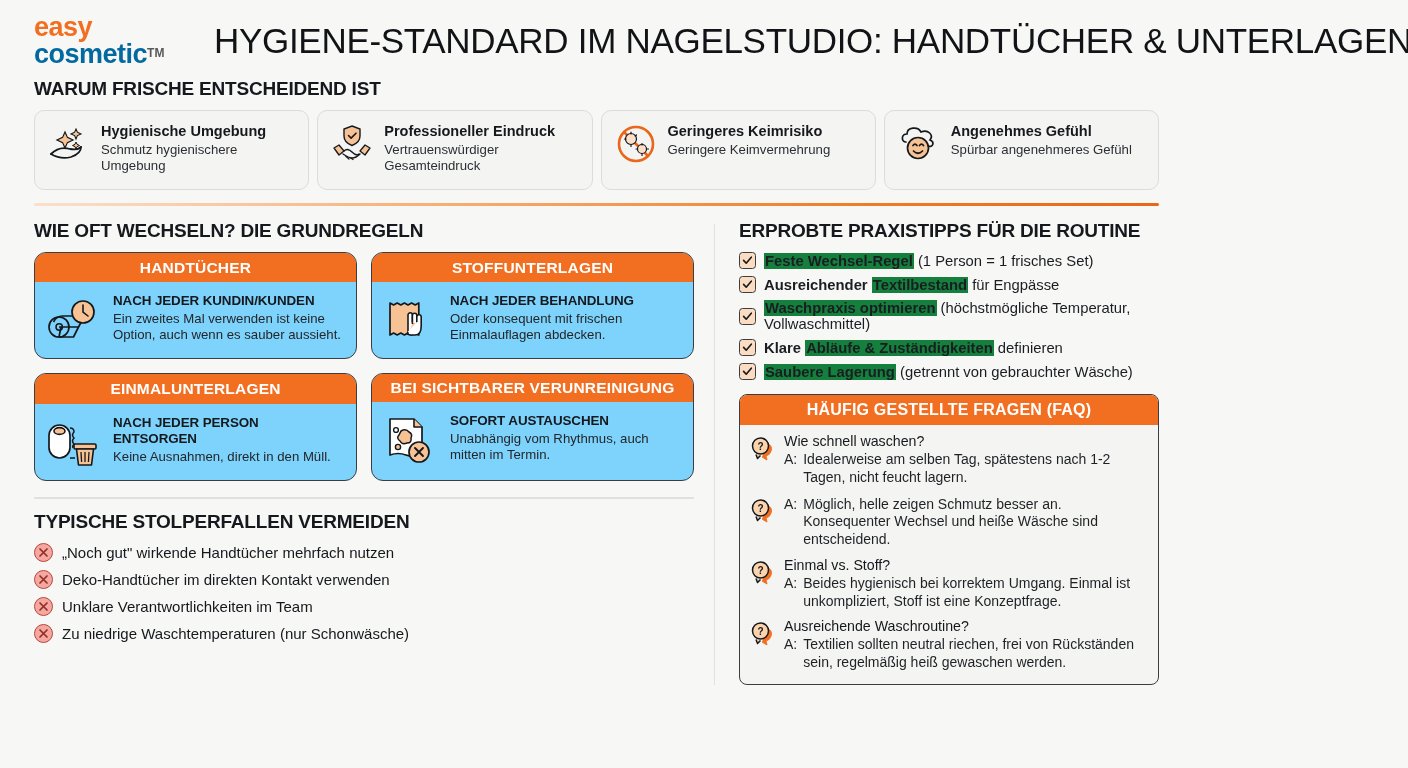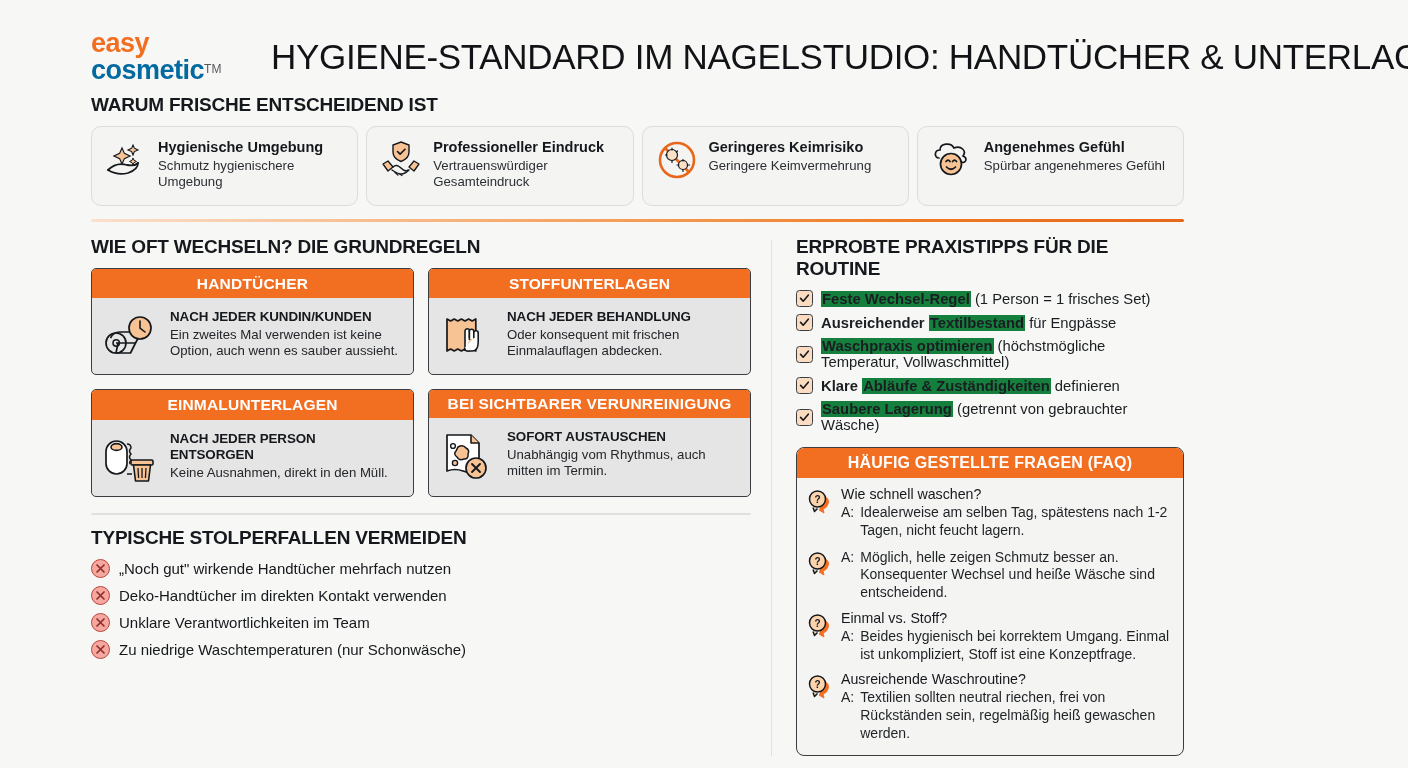--- a/index.html
+++ b/index.html
@@ -3,28 +3,28 @@
 <meta charset="utf-8">
 <style>
   * { box-sizing: border-box; margin: 0; padding: 0; }
   html, body {
     width: 1408px; height: 768px;
     background: #f7f7f5;
     font-family: "Liberation Sans", sans-serif;
     color: #14161a;
     overflow: hidden;
   }
-  .page { position: relative; width: 1193px; height: 768px; padding: 16px; margin-left: 41px; }
+  .page { position: relative; width: 1193px; height: 768px; padding: 0; }
 
   
   .header { display: flex; align-items: center; padding: 14px 34px 4px 34px; }
   .logo { width: 180px; flex: 0 0 180px; line-height: 1.0; }
   .logo .l1 { font-size: 27px; font-weight: 700; color: #f26f21; letter-spacing: -0.5px; }
   .logo .l2 { font-size: 27px; font-weight: 700; color: #0369a1; letter-spacing: -0.5px; position: relative; display: inline-block; }
-  .logo .tm { font-size: 12px; font-weight: 400; color: #58595b; vertical-align: super; }
+  .logo .tm { font-size: 12px; font-weight: 700; color: #58595b; vertical-align: super; }
   .maintitle {
     flex: 1; text-align: center; font-size: 35px; font-weight: 400;
     letter-spacing: -0.3px; color: #111316; white-space: nowrap;
   }
 
   
   .sec-head {
     font-size: 19px; font-weight: 700; letter-spacing: -0.2px;
     color: #15181c; margin-bottom: 10px;
   }
@@ -49,22 +49,22 @@
 
   
   .body { display: flex; padding: 14px 34px 0 34px; gap: 0; }
   .colL { width: 660px; flex: 0 0 660px; }
   .vdiv { width: 1px; background: #e2e2de; margin: 4px 24px 0 20px; flex: 0 0 1px; }
   .colR { flex: 1; }
 
   
   .rulegrid { display: flex; flex-wrap: wrap; gap: 14px; }
   .rcard {
-    width: 323px; background: #e5e5e5; border: 1.6px solid #3a3d42;
-    border-radius: 5px; overflow: hidden;
+    width: 323px; background: #7dd3fc; border: 1.6px solid #3a3d42;
+    border-radius: 12px; overflow: hidden;
   }
   .rcard .rhead {
     background: #f26f21; color: #ffffff; text-align: center;
     font-size: 15.5px; font-weight: 700; letter-spacing: 0.2px;
     padding: 6px 6px 6px 6px; line-height: 1.12;
   }
   .rcard .rhead.two { padding: 5px 6px; }
   .rcard .rbody { display: flex; gap: 8px; padding: 10px 10px 10px 8px; align-items: flex-start; }
   .rcard .ricon { flex: 0 0 62px; height: 56px; display: flex; align-items: center; justify-content: center; }
   .rcard .rtext { line-height: 1.2; padding-top: 1px; }

